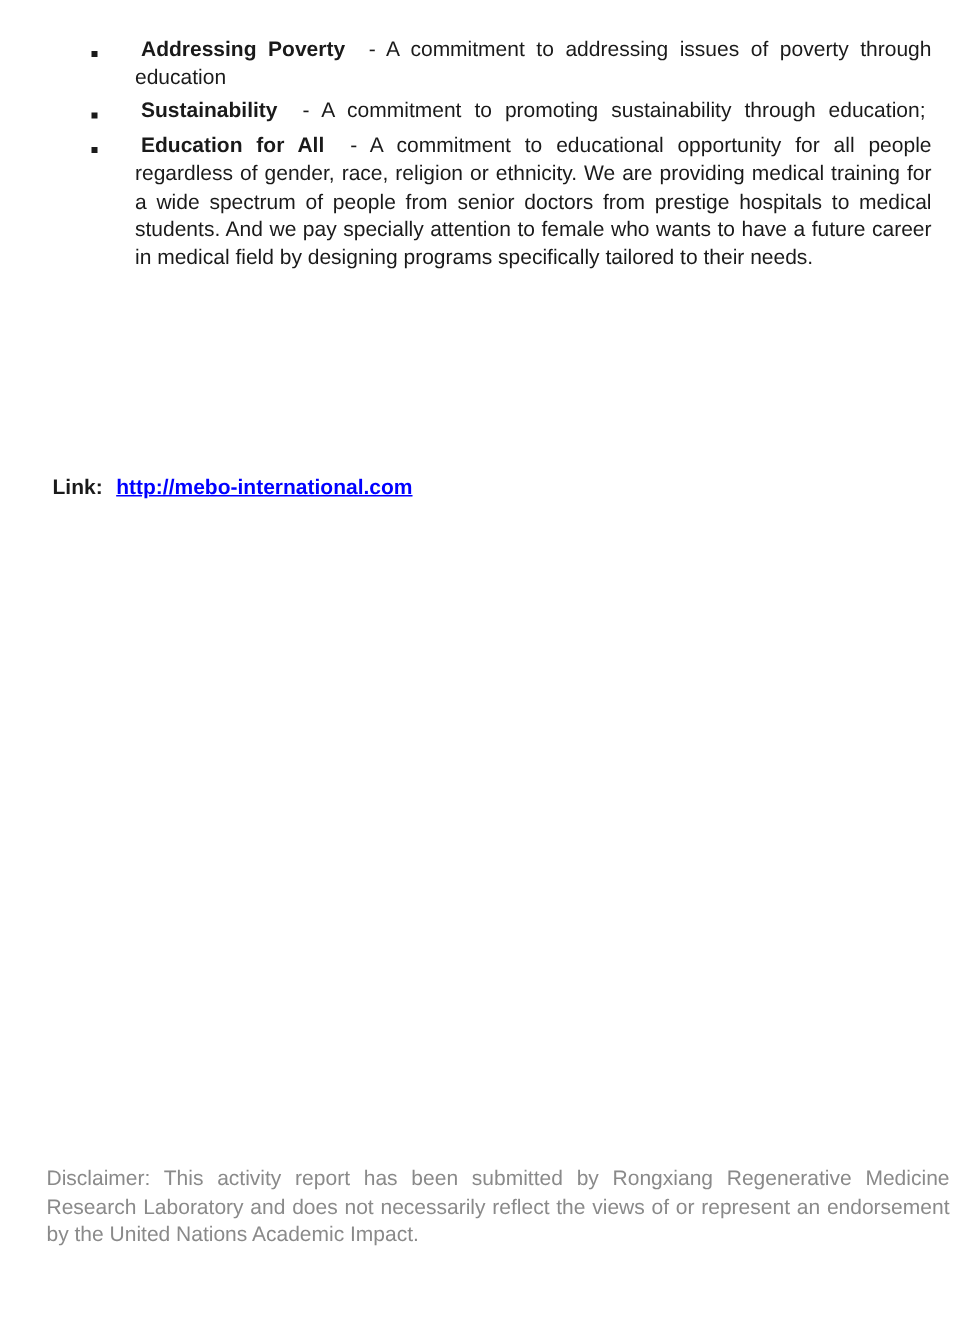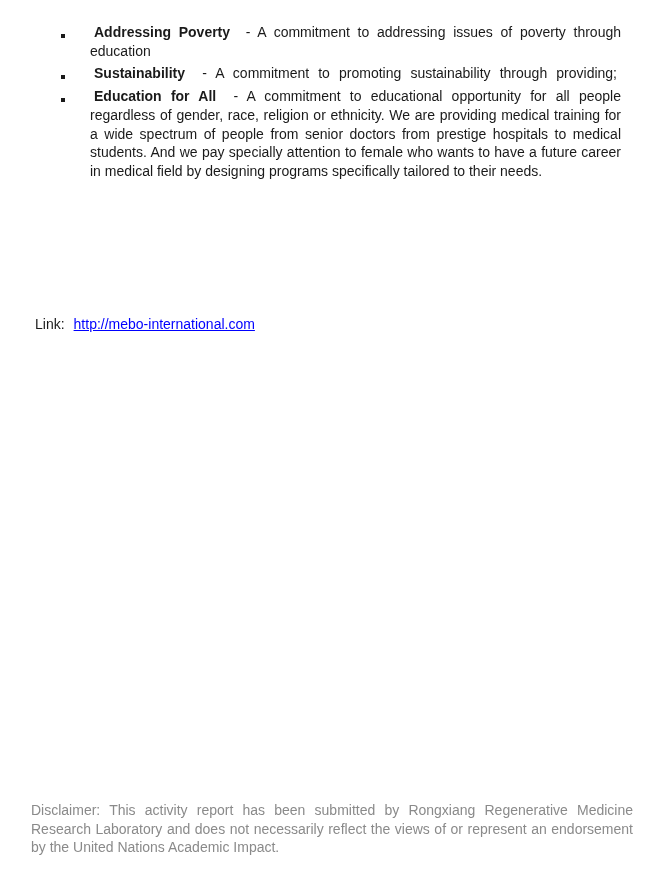--- a/index.html
+++ b/index.html
@@ -43,35 +43,35 @@
     text-align: justify;
   }
   .para {
     text-align: justify;
   }
 
   
   .linkline {
     position: absolute;
     top: 299px; left: 15px;
-    font-weight: normal;
+    font-weight: bold;
     line-height: 18px;
     white-space: nowrap;
   }
   .linkline a {
     color: var(--link-color, #0000ff);
     text-decoration: underline;
     margin-left: 5px;
     cursor: pointer;
   }
 
   
   .disclaimer {
     position: absolute;
-    top: 785px; left: 15px;
+    top: 760px; left: 15px;
     width: 602px;
     color: var(--disclaimer-color, #8a8a8a);
     line-height: 18.5px;
     text-align: justify;
   }
 </style>
 </head>
 <body>
 
 <div class="page">
@@ -79,21 +79,21 @@
   <ul class="commitments" id="commitments-list">
       <li class="commitment">
         <span class="marker"></span>
         <div class="ctext">
           <div class="leadline stretch"><b>Addressing Poverty</b><span> - A commitment to addressing issues of poverty through education</span></div>
         </div>
       </li>
       <li class="commitment">
         <span class="marker"></span>
         <div class="ctext">
-          <div class="leadline stretch"><b>Sustainability</b><span> - A commitment to promoting sustainability through providing;</span></div>
+          <div class="leadline stretch"><b>Sustainability</b><span> - A commitment to promoting sustainability through education;</span></div>
         </div>
       </li>
       <li class="commitment">
         <span class="marker"></span>
         <div class="ctext">
           <div class="leadline flow"><b>Education for All</b><span> - A commitment to educational opportunity for all people regardless of gender, race, religion or ethnicity. We are providing medical training for a wide spectrum of people from senior doctors from prestige hospitals to medical students. And we pay specially attention to female who wants to have a future career in medical field by designing programs specifically tailored to their needs.</span></div>
         </div>
       </li>
     </ul>
 

